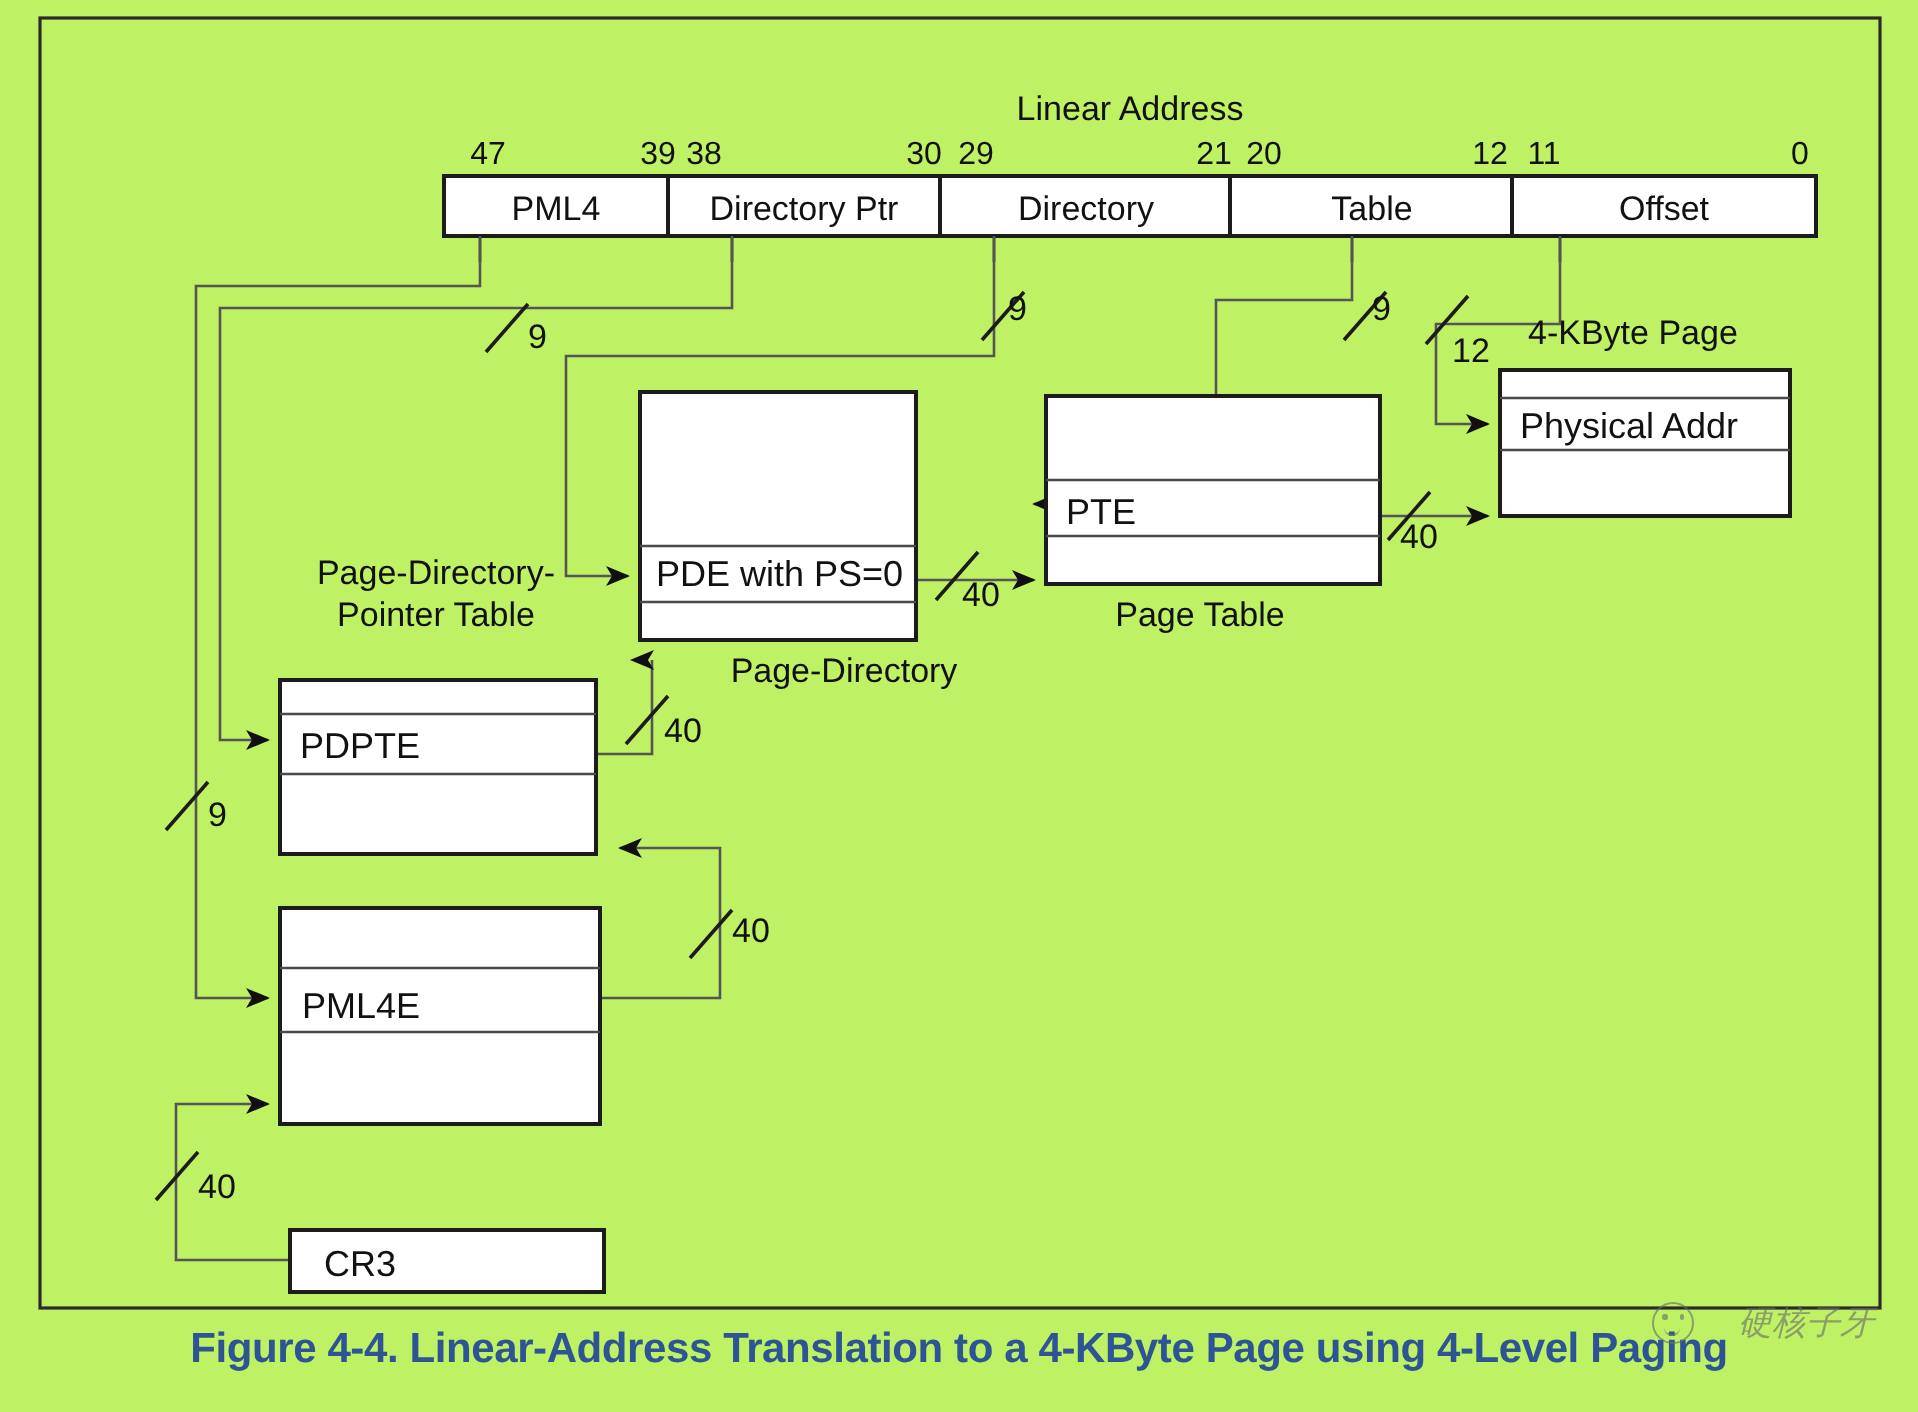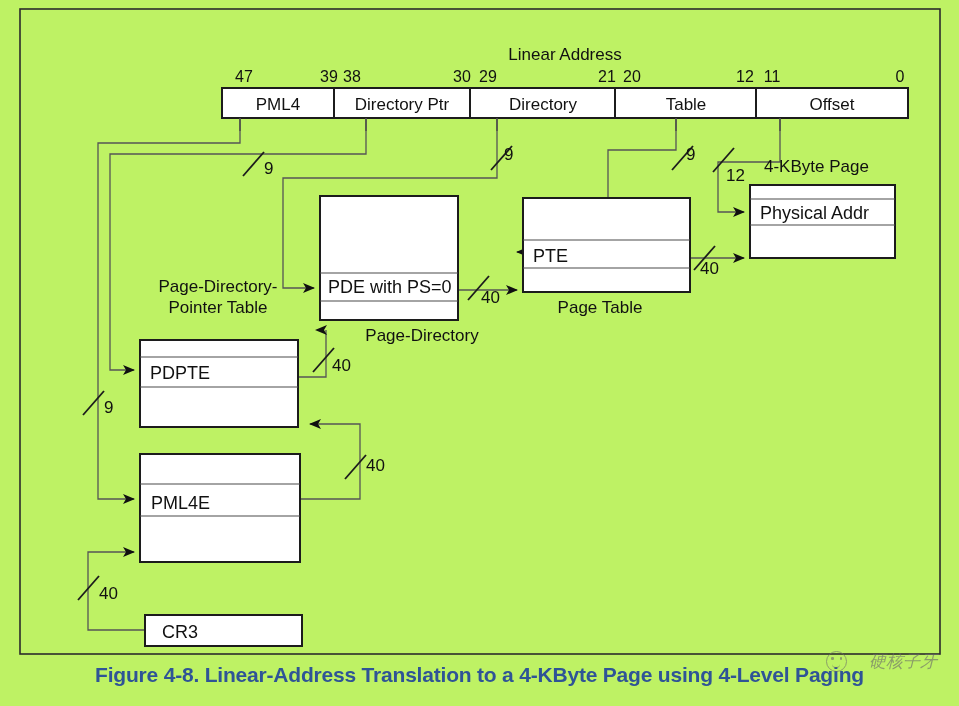--- a/index.html
+++ b/index.html
@@ -218,21 +218,21 @@
 
     <text class="t-lbl" x="218" y="292" text-anchor="middle">Page-Directory-</text>
     <text class="t-lbl" x="218" y="313" text-anchor="middle">Pointer Table</text>
     <text class="t-box" x="150" y="379">PDPTE</text>
 
     <text class="t-box" x="151" y="509">PML4E</text>
 
     <text class="t-box" x="162" y="638">CR3</text>
   </svg>
 
-  <div class="caption">Figure 4-8.  Linear-Address Translation to a 4-KByte Page using 4-Level Paging</div>
+  <div class="caption">Figure 4-4.  Linear-Address Translation to a 4-KByte Page using 4-Level Paging</div>
 
   <div class="watermark">
     <span class="wm-face">
         <span class="wm-mouth"></span>
       </span>
     <span class="wm-text">硬核子牙</span>
   </div>
 
 </div>
 

